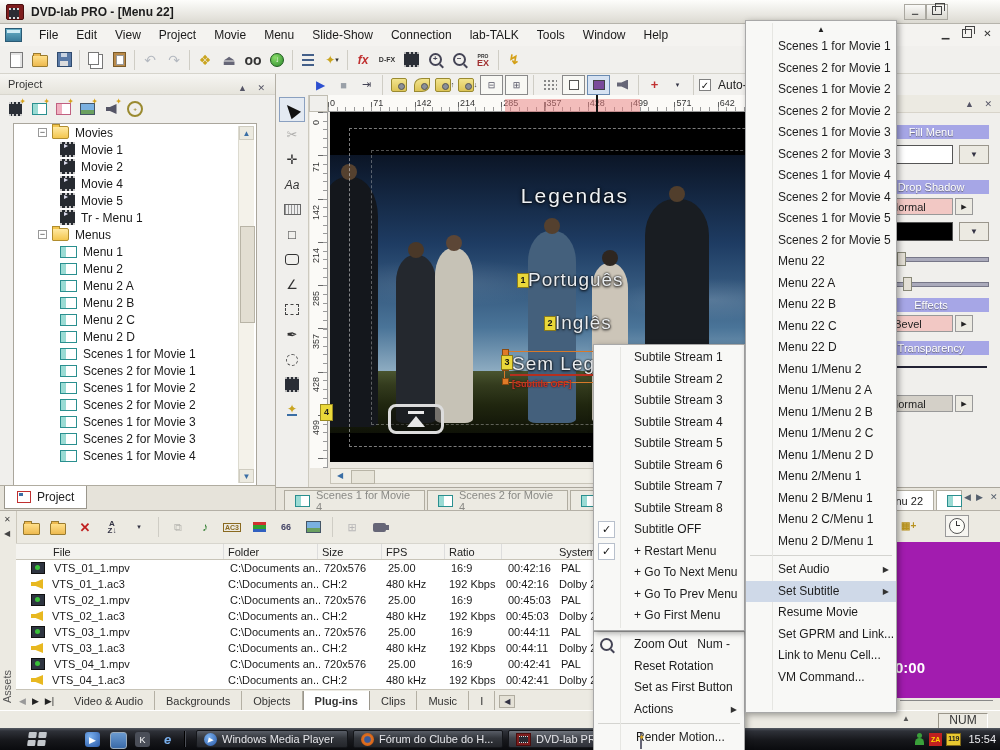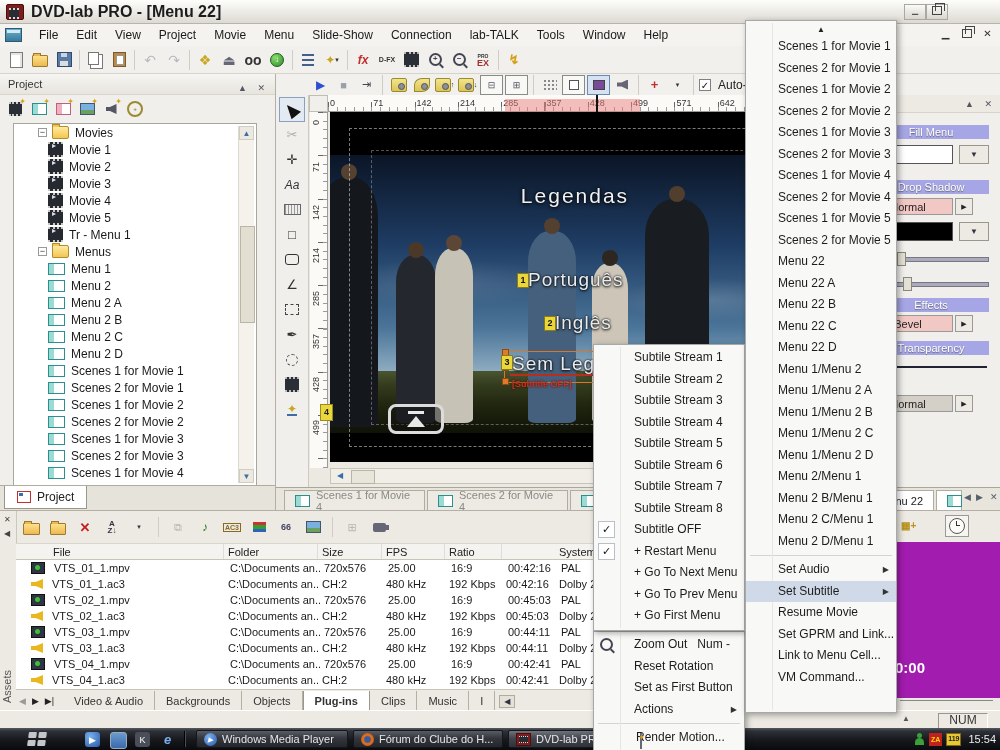--- a/index.html
+++ b/index.html
@@ -5,21 +5,21 @@
   html,body{margin:0;padding:0;background:#888;}
   #stage{position:relative;width:1000px;height:750px;overflow:hidden;background:#ece9e2;
          font-family:"Liberation Sans",sans-serif;font-size:12px;color:#222;cursor:default;}
   .abs{position:absolute;}
   
   .titlebar{left:0;top:0;width:1000px;height:24px;background:linear-gradient(#fdfdfb,#dcdad2);
             border-bottom:1px solid #b6b4ac;display:flex;align-items:center;padding-left:6px;box-sizing:border-box;}
   .appico{width:16px;height:14px;background:#7e1d1d;border:1px solid #4a0e0e;border-radius:2px;position:relative;margin-right:7px;}
   .appico::before{content:"";position:absolute;left:2px;top:3px;width:10px;height:7px;background:#2b2b33;
                   border-top:2px dotted #d8d8d8;border-bottom:2px dotted #d8d8d8;}
-  .title-text{font-weight:bold;font-size:16px;color:#1c1c1c;}
+  .title-text{font-weight:bold;font-size:12px;color:#1c1c1c;}
   .tbwinbtn{width:20px;height:14px;background:linear-gradient(#fafaf8,#d8d6ce);border:1px solid #aaa8a0;
             font-size:8px;line-height:12px;text-align:center;color:#555;margin-left:2px;}
   
   .menubar{left:0;top:24px;width:1000px;height:22px;background:#f4f3f0;border-bottom:1px solid #dddbd3;
            display:flex;align-items:center;}
   .mb-ico{width:15px;height:12px;background:linear-gradient(#6ab0c8,#3a7a9a);border:1px solid #2a5a74;margin:0 8px 0 5px;position:relative;}
   .mb-ico::before{content:"";position:absolute;left:1px;top:1px;right:1px;height:3px;background:#cfeaf4;}
   .mbitem{padding:0 9px;line-height:22px;color:#1a1a1a;}
   .mdi{position:absolute;right:4px;top:2px;display:flex;gap:4px;}
   .mdibtn{width:17px;height:16px;text-align:center;line-height:16px;font-size:10px;color:#333;}
@@ -60,21 +60,21 @@
   .ptool{position:absolute;left:2px;top:23px;width:270px;height:24px;display:flex;align-items:center;gap:6px;padding-left:4px;}
   .pico{width:18px;height:16px;position:relative;display:inline-flex;align-items:center;justify-content:center;}
   .pico .star{position:absolute;right:-2px;top:-4px;color:#d4a017;font-size:8px;}
   .mini-film{width:13px;height:10px;background:#2a2e36;border-top:2px dotted #ccc;border-bottom:2px dotted #ccc;}
   .mini-menu{width:13px;height:10px;background:linear-gradient(90deg,#9adbd4 5px,#fff 5px);border:1px solid #2a8f8f;}
   .mini-menu.pink{background:linear-gradient(90deg,#f0b0c0 5px,#fff 5px);border-color:#c06080;}
   .mini-pic{width:13px;height:10px;background:linear-gradient(#7ab0e0 60%,#6aa060 60%);border:1px solid #456;}
   .mini-spk{width:11px;height:10px;background:#556;clip-path:polygon(0 30%,40% 30%,100% 0,100% 100%,40% 70%,0 70%);}
   .mini-vts{width:12px;height:12px;border:2px solid #9a8a30;border-radius:50%;color:#9a8a30;font-size:6px;line-height:12px;text-align:center;font-weight:bold;}
   .ptree{position:absolute;left:13px;top:49px;width:244px;height:363px;background:#fff;border:1px solid #aaa69c;overflow:hidden;box-sizing:border-box;}
-  .trow{height:17px;display:flex;align-items:center;padding-left:34px;white-space:nowrap;color:#1a1a1a;font-size:12px;}
+  .trow{height:17px;display:flex;align-items:center;padding-left:46px;white-space:nowrap;color:#1a1a1a;font-size:12px;}
   .trow[data-icon="folder"]{padding-left:24px;}
   .texp{display:none;width:9px;height:9px;border:1px solid #999;background:#fff;font-size:9px;line-height:7px;text-align:center;margin-right:5px;color:#333;box-sizing:border-box;}
   .trow[data-icon="folder"] .texp{display:inline-block;}
   .tico{width:15px;height:11px;margin-right:6px;position:relative;flex:none;}
   .trow[data-icon="folder"] .tico{background:linear-gradient(#ffe9a2,#f3c64e);border:1px solid #b08d2e;border-radius:1px 2px 2px 1px;}
   .trow[data-icon="folder"] .tico::before{content:"";position:absolute;left:-1px;top:-3px;width:6px;height:2px;background:#f3c64e;border:1px solid #b08d2e;border-bottom:none;}
   .trow[data-icon="movie"] .tico{background:#262a30;border-top:2px dotted #c8c8c8;border-bottom:2px dotted #c8c8c8;}
   .trow[data-icon="movie"] .tico::before{content:"▸";position:absolute;left:4px;top:-3px;color:#dde;font-size:8px;}
   .trow[data-icon="menu"] .tico{background:linear-gradient(90deg,#9adbd4 5px,#fff 5px);border:1px solid #2a8f8f;height:10px;}
   .vscroll{position:absolute;right:2px;top:2px;width:15px;bottom:2px;background:#f4f2ea;border-left:1px solid #dcdacf;}
@@ -411,24 +411,20 @@
             <span class="tico"></span>
             <span class="tlab">Movies</span>
           </div>
           <div class="trow" data-icon="movie">
             <span class="tico"></span>
             <span class="tlab">Movie 1</span>
           </div>
           <div class="trow" data-icon="movie">
             <span class="tico"></span>
             <span class="tlab">Movie 2</span>
-          </div>
-          <div class="trow" data-icon="movie">
-            <span class="tico"></span>
-            <span class="tlab">Movie 3</span>
           </div>
           <div class="trow" data-icon="movie">
             <span class="tico"></span>
             <span class="tlab">Movie 4</span>
           </div>
           <div class="trow" data-icon="movie">
             <span class="tico"></span>
             <span class="tlab">Movie 5</span>
           </div>
           <div class="trow" data-icon="movie">

